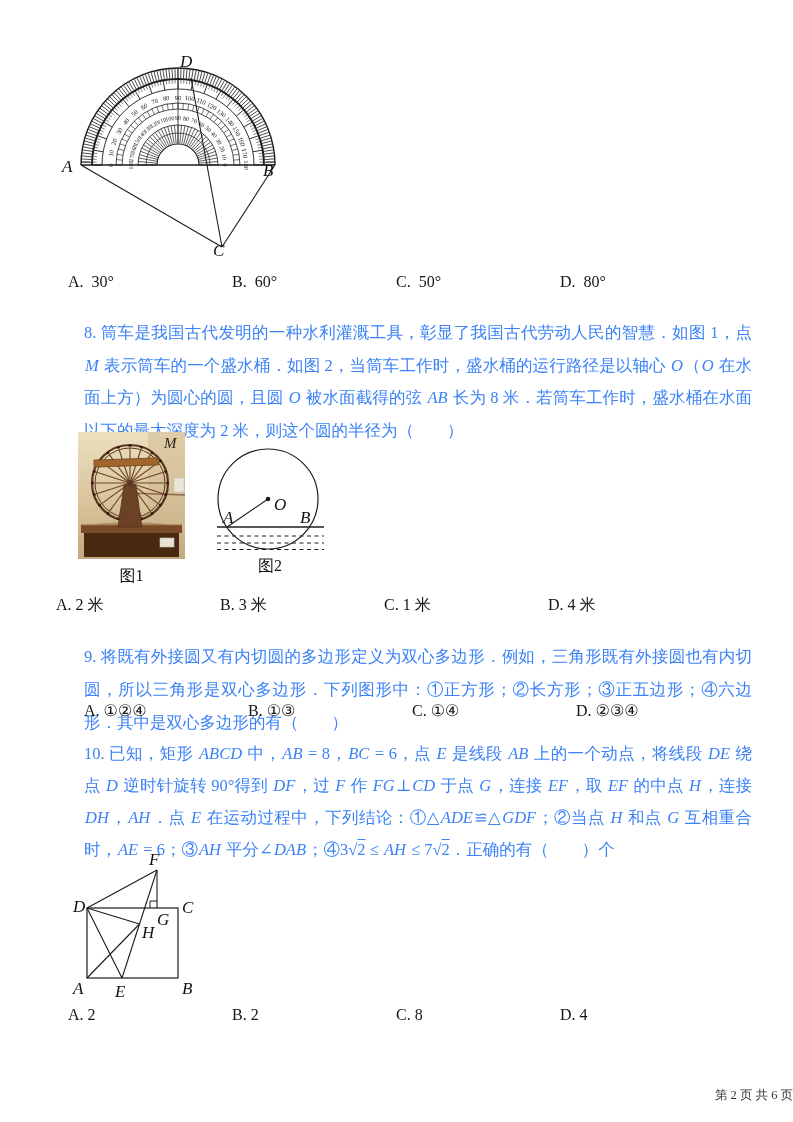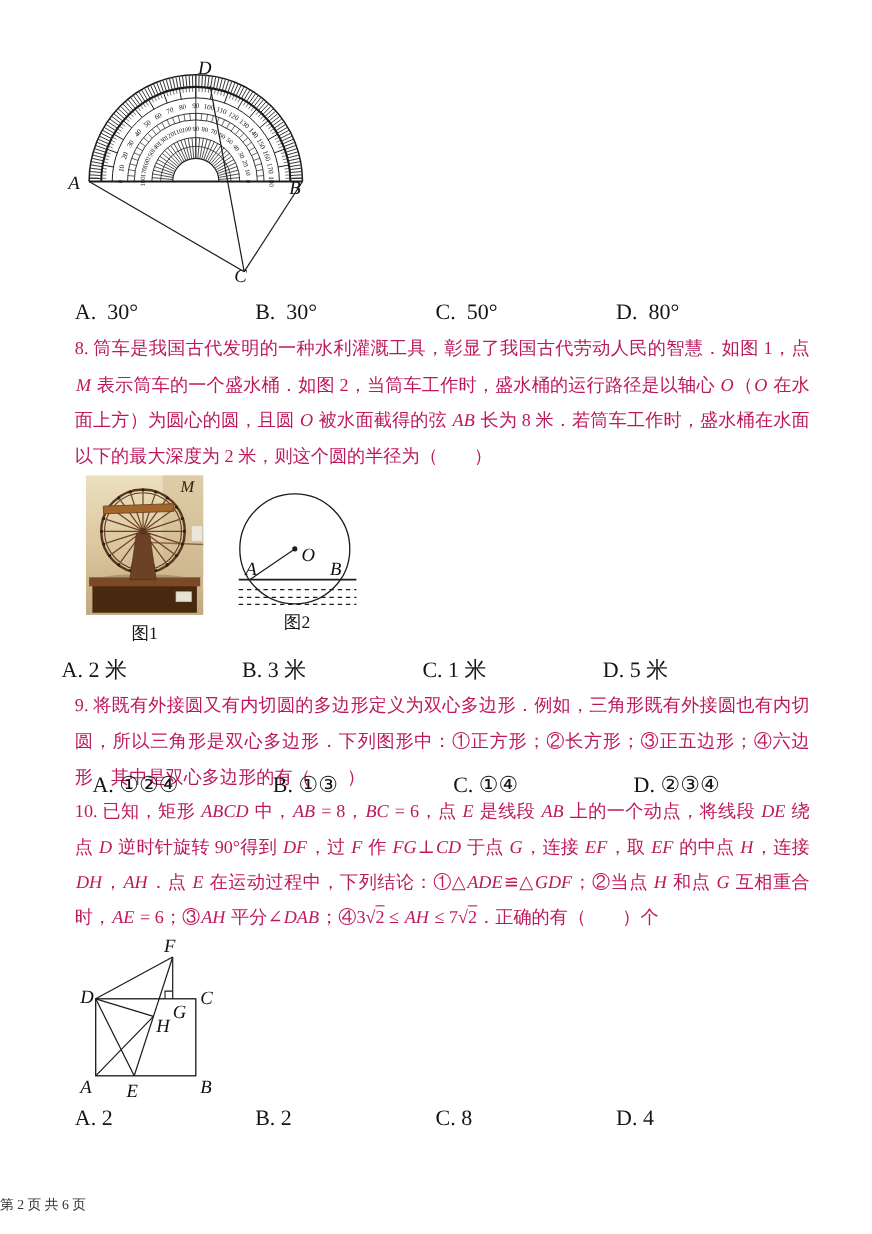--- a/index.html
+++ b/index.html
@@ -2,32 +2,32 @@
 <html><head>
 <meta charset="utf-8">
 <style>
   html,body{margin:0;padding:0;}
   body{
     width:793px;height:1122px;background:#ffffff;position:relative;overflow:hidden;
     font-family:"Liberation Serif","DejaVu Serif",serif;color:#151515;
   }
   .abs{position:absolute;}
   .para{
-    width:668px;font-size:16.5px;line-height:32.5px;margin:0;
-    text-align:justify;text-justify:inter-character;color:#be185d;
+    width:668px;font-size:16.5px;line-height:32.5px;margin:16px;
+    text-align:justify;text-justify:inter-character;color:#3b82f6;
   }
   .var{font-style:italic;padding:0 1px;}
   .radx{text-decoration:overline;}
-  .opts{width:690px;height:26px;font-size:20px;}
+  .opts{width:690px;height:26px;font-size:16px;}
   .opt{position:absolute;top:0;white-space:pre;}
   .c0{left:0;} .c1{left:164px;} .c2{left:328px;} .c3{left:492px;font-family:Liberation Serif, serif;}
   .figbox{position:absolute;}
   .figcap{text-align:center;font-size:16px;color:#151515;}
   .ptlabel{position:absolute;font-style:italic;font-size:17px;line-height:1;color:#111;}
-  .footer{left:0;top:1087px;width:793px;text-align:left;font-size:12.5px;color:#333;}
+  .footer{left:0;top:1087px;width:793px;text-align:right;font-size:12.5px;color:#333;}
   svg{display:block;}
 </style>
 </head>
 <body>
 
 <div class="figbox" style="left:58px;top:50px;width:235px;height:218px;">
   <svg id="protractor-svg" width="235" height="210" viewBox="0 0 235 210">
       <line x1="206.5" y1="115" x2="216.5" y2="115" stroke="#1c1c1c" stroke-width="0.8"></line>
       <line x1="206.4573174716358" y1="112.2829693397419" x2="216.45238307529308" y2="111.96886174896062" stroke="#1c1c1c" stroke-width="0.8"></line>
       <line x1="206.3293120090455" y1="109.5686200607144" x2="216.3095792933282" y2="108.94071486542126" stroke="#1c1c1c" stroke-width="0.8"></line>
@@ -348,21 +348,21 @@
       <line x1="133" y1="28" x2="164" y2="197" stroke="#1c1c1c" stroke-width="1.1"></line>
     </svg>
   <span class="ptlabel" style="left:122px;top:3px;">D</span>
   <span class="ptlabel" style="left:4px;top:108px;">A</span>
   <span class="ptlabel" style="left:205px;top:112px;">B</span>
   <span class="ptlabel" style="left:155px;top:192px;">C</span>
 </div>
 
 <div class="abs opts" style="left:68px;top:273px;">
   <span class="opt c0">A.  30°</span>
-  <span class="opt c1">B.  30°</span>
+  <span class="opt c1">B.  60°</span>
   <span class="opt c2">C.  50°</span>
   <span class="opt c3">D.  80°</span>
 </div>
 
 <p class="abs para" style="left:68px;top:301px;"><span>8. 筒车是我国古代发明的一种水利灌溉工具，彰显了我国古代劳动人民的智慧．如图 1，点 </span><span class="var">M</span><span> 表示筒车的一个盛水桶．如图 2，当筒车工作时，盛水桶的运行路径是以轴心 </span><span class="var">O</span><span>（</span><span class="var">O</span><span> 在水面上方）为圆心的圆，且圆 </span><span class="var">O</span><span> 被水面截得的弦 </span><span class="var">AB</span><span> 长为 8 米．若筒车工作时，盛水桶在水面以下的最大深度为 2 米，则这个圆的半径为（　　）</span></p>
 
 <div class="figbox" style="left:78px;top:432px;width:107px;">
   <svg id="wheel-svg" width="107" height="127" viewBox="0 0 107 127">
       <defs>
         <linearGradient id="pbg" x1="0" y1="0" x2="0" y2="1">
@@ -443,21 +443,21 @@
   <span class="ptlabel" style="left:62px;top:64px;">O</span>
   <span class="ptlabel" style="left:11px;top:77px;">A</span>
   <span class="ptlabel" style="left:88px;top:77px;">B</span>
   <div class="figcap" style="margin-top:4px;">图2</div>
 </div>
 
 <div class="abs opts" style="left:56px;top:595px;">
   <span class="opt c0">A. 2 米</span>
   <span class="opt c1">B. 3 米</span>
   <span class="opt c2">C. 1 米</span>
-  <span class="opt c3">D. 5 米</span>
+  <span class="opt c3">D. 4 米</span>
 </div>
 
 <p class="abs para" style="left:68px;top:624px;line-height:33px;"><span>9. 将既有外接圆又有内切圆的多边形定义为双心多边形．例如，三角形既有外接圆也有内切圆，所以三角形是双心多边形．下列图形中：①正方形；②长方形；③正五边形；④六边形．其中是双心多边形的有（　　）</span></p>
 
 <div class="abs opts" style="left:84px;top:691px;margin-top:10px;">
   <span class="opt c0">A. ①②④</span>
   <span class="opt c1">B. ①③</span>
   <span class="opt c2">C. ①④</span>
   <span class="opt c3">D. ②③④</span>
 </div>

